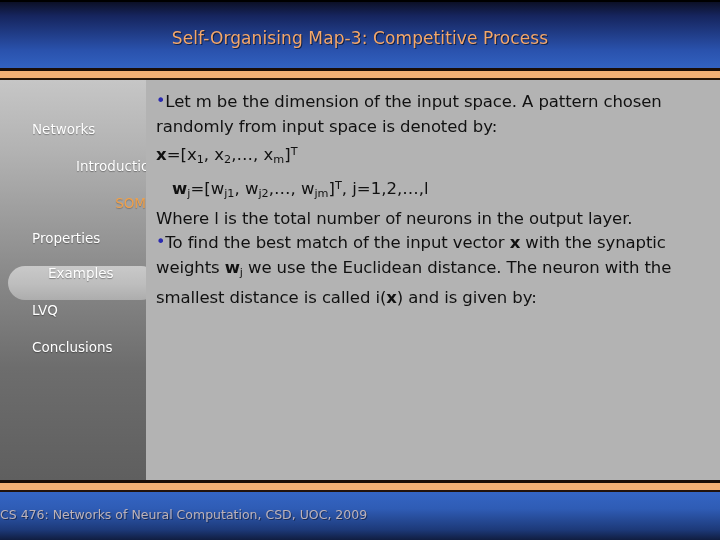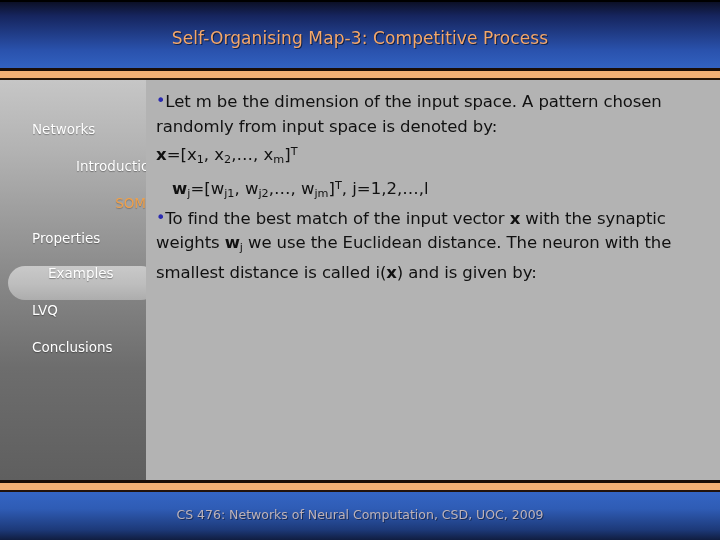--- a/index.html
+++ b/index.html
@@ -171,21 +171,20 @@
     position: absolute;
     left: 0; top: 492px;
     width: 720px;
     height: 48px;
     background: linear-gradient(to bottom, #3465c4 0%, #2f5cb5 35%, #1d3a7a 78%, #101d40 100%);
   }
   .footer-text {
     position: absolute;
     left: 0; right: 0;
     top: 15px;
-    text-align: center;
     font-size: 12.5px;
     color: #bdb2b8;
     text-shadow: 1px 1px 0 rgba(0,0,0,0.4);
     white-space: nowrap;
   }
 </style>
 </head>
 <body>
 
 <div class="slide">
@@ -229,20 +228,21 @@
 
   <div class="content">
 
     <p class="para"><span class="bullet-dot">•</span><span>Let m be the dimension of the input space. A pattern chosen randomly from input space is denoted by:</span></p>
 
     <p class="formula"><b class="vec">x</b><span>=[</span><span>x</span><sub>1</sub><span>, </span><span>x</span><sub>2</sub><span>,…, </span><span>x</span><sub>m</sub><span>]</span><sup>T</sup></p>
 
 
     <p class="formula formula-left-pad"><b class="vec">w</b><sub>j</sub><span>=[</span><span>w</span><sub>j1</sub><span>, </span><span>w</span><sub>j2</sub><span>,…, </span><span>w</span><sub>jm</sub><span>]</span><sup>T</sup><span>,   j=1,2,…,l</span></p>
 
+    <p class="para"><span>Where l is the total number of neurons in the output layer.</span></p>
 
     <p class="para"><span class="bullet-dot">•</span><span>To find the best match of the input vector </span><b class="vec">x</b><span> with the synaptic weights </span><b class="vec">w</b><sub>j</sub><span> we use the Euclidean distance. The neuron with the smallest distance is called i(</span><b class="vec">x</b><span>) and is given by:</span></p>
 
   </div>
 
   <div class="footer-rule-dark"></div>
   <div class="footer-rule-orange"></div>
   <div class="footer-rule-dark2"></div>
   <div class="footer-bar">
     <div class="footer-text">CS 476: Networks of Neural Computation, CSD, UOC, 2009</div>

